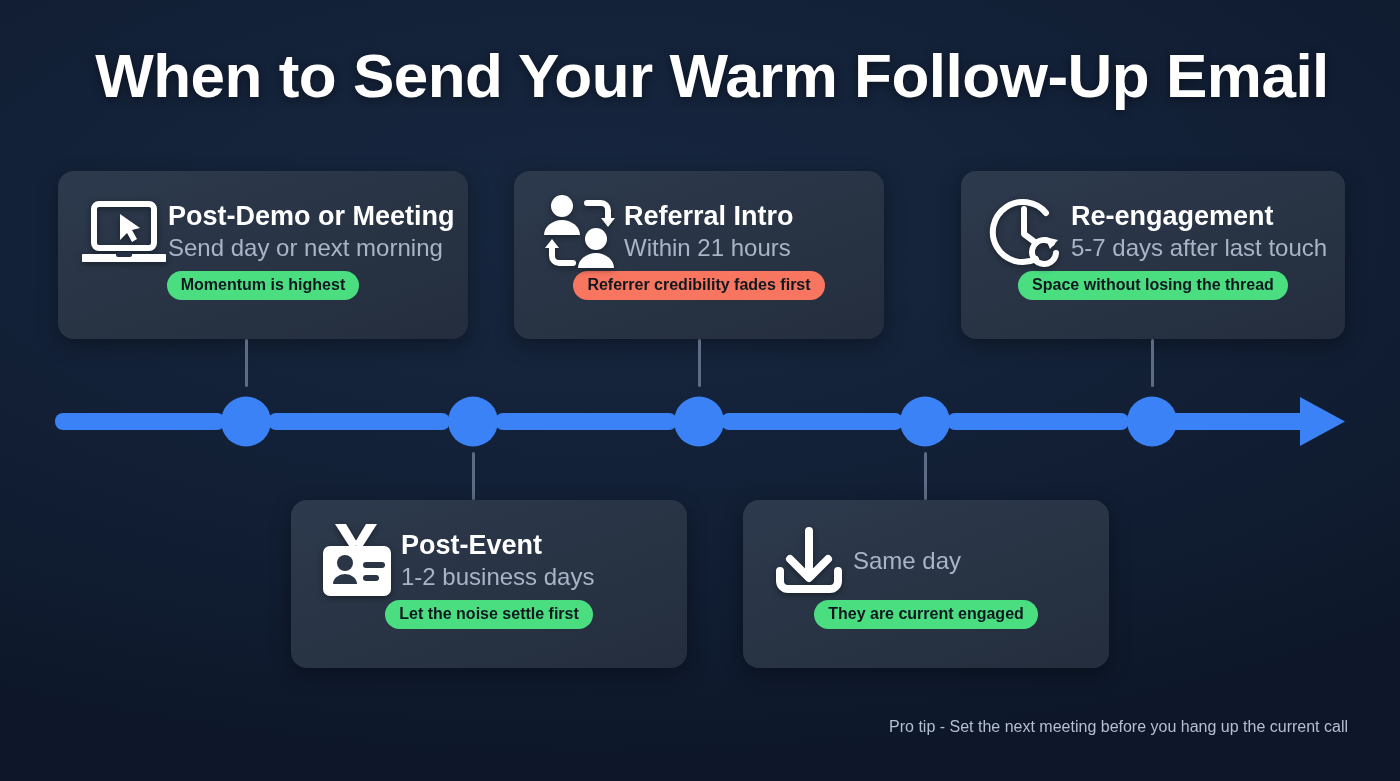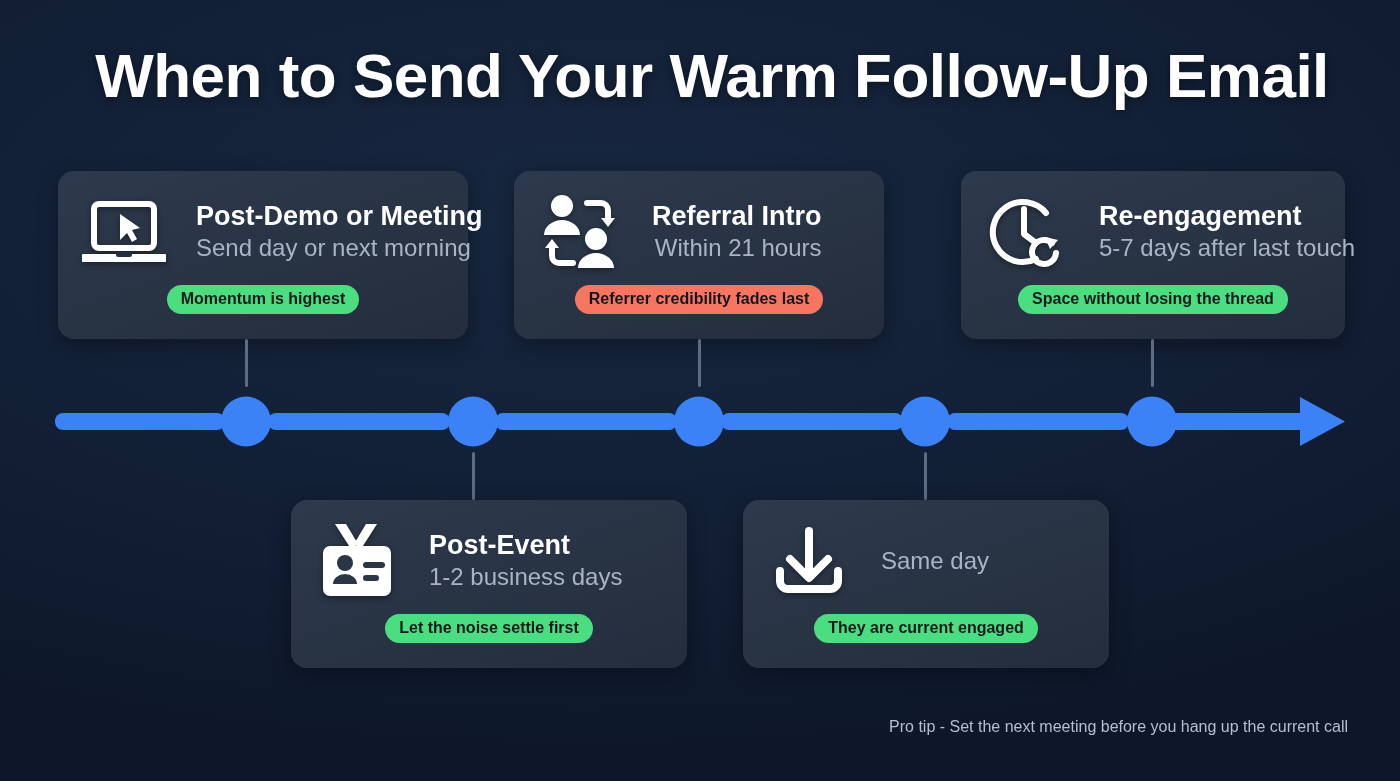--- a/index.html
+++ b/index.html
@@ -45,21 +45,21 @@
   .card {
     position: absolute;
     background: linear-gradient(160deg, #2d3a4d 0%, #283344 55%, #232d3e 100%);
     border-radius: 16px;
     box-shadow: 0 6px 20px rgba(0,0,0,0.35);
   }
 
   .card-row {
     display: flex;
     align-items: center;
-    gap: 30px;
+    gap: 2px;
     padding: 22px 24px 0 24px;
   }
 
   .card-icon {
     width: 84px;
     height: 78px;
     flex: 0 0 84px;
     display: flex;
     align-items: center;
     justify-content: center;
@@ -80,21 +80,20 @@
     font-size: 24px;
     font-weight: normal;
     color: #a9b4c6;
     line-height: 1.2;
     white-space: nowrap;
   }
 
   .pill-wrap {
     display: flex;
     justify-content: center;
-    margin-top: 14px;
     padding: 0 35px;
   }
 
   .pill {
     display: inline-block;
     padding: 4px 14px 5px 14px;
     border-radius: 999px;
     font-size: 16px;
     font-weight: bold;
     color: #10181f;
@@ -135,41 +134,41 @@
       <div class="card-text">
         <div class="card-title">Post-Demo or Meeting</div>
         <div class="card-sub">Send day or next morning</div>
       </div>
     </div>
     <div class="pill-wrap">
       <span class="pill green">Momentum is highest</span>
     </div>
   </div>
 
-  <div class="card" style="left:514px; top:171px; width:370px; height:168px;text-align:right;">
+  <div class="card" style="left:514px; top:171px; width:370px; height:168px;">
     <div class="card-row">
       <div class="card-icon">
         <svg width="80" height="78" viewBox="0 0 80 78">
           <circle cx="22" cy="13" r="11" fill="#ffffff"></circle>
           <path d="M4 42 a18 15 0 0 1 36 0 z" fill="#ffffff"></path>
           <circle cx="56" cy="46" r="11" fill="#ffffff"></circle>
           <path d="M38 75 a18 15 0 0 1 36 0 z" fill="#ffffff"></path>
           <path d="M47 10 h14 a7 7 0 0 1 7 7 v10" fill="none" stroke="#ffffff" stroke-width="6" stroke-linecap="round"></path>
           <path d="M61 25 l7 9 l7 -9 z" fill="#ffffff"></path>
           <path d="M33 70 H19 a7 7 0 0 1 -7 -7 v-10" fill="none" stroke="#ffffff" stroke-width="6" stroke-linecap="round"></path>
           <path d="M5 55 l7 -9 l7 9 z" fill="#ffffff"></path>
         </svg>
       </div>
       <div class="card-text">
         <div class="card-title">Referral Intro</div>
         <div class="card-sub">Within 21 hours</div>
       </div>
     </div>
     <div class="pill-wrap">
-      <span class="pill orange">Referrer credibility fades last</span>
+      <span class="pill orange">Referrer credibility fades first</span>
     </div>
   </div>
 
   <div class="card" style="left:961px; top:171px; width:384px; height:168px;border-radius:15px;">
     <div class="card-row">
       <div class="card-icon">
         <svg width="78" height="78" viewBox="0 0 78 78">
           <path d="M58 20 A30 30 0 1 0 48 66" fill="none" stroke="#ffffff" stroke-width="6" stroke-linecap="round"></path>
           <path d="M36 16 V41 L48 50" fill="none" stroke="#ffffff" stroke-width="6" stroke-linecap="round" stroke-linejoin="round"></path>
           <path d="M68 60 A12 12 0 1 1 64 50" fill="none" stroke="#ffffff" stroke-width="6" stroke-linecap="round"></path>

